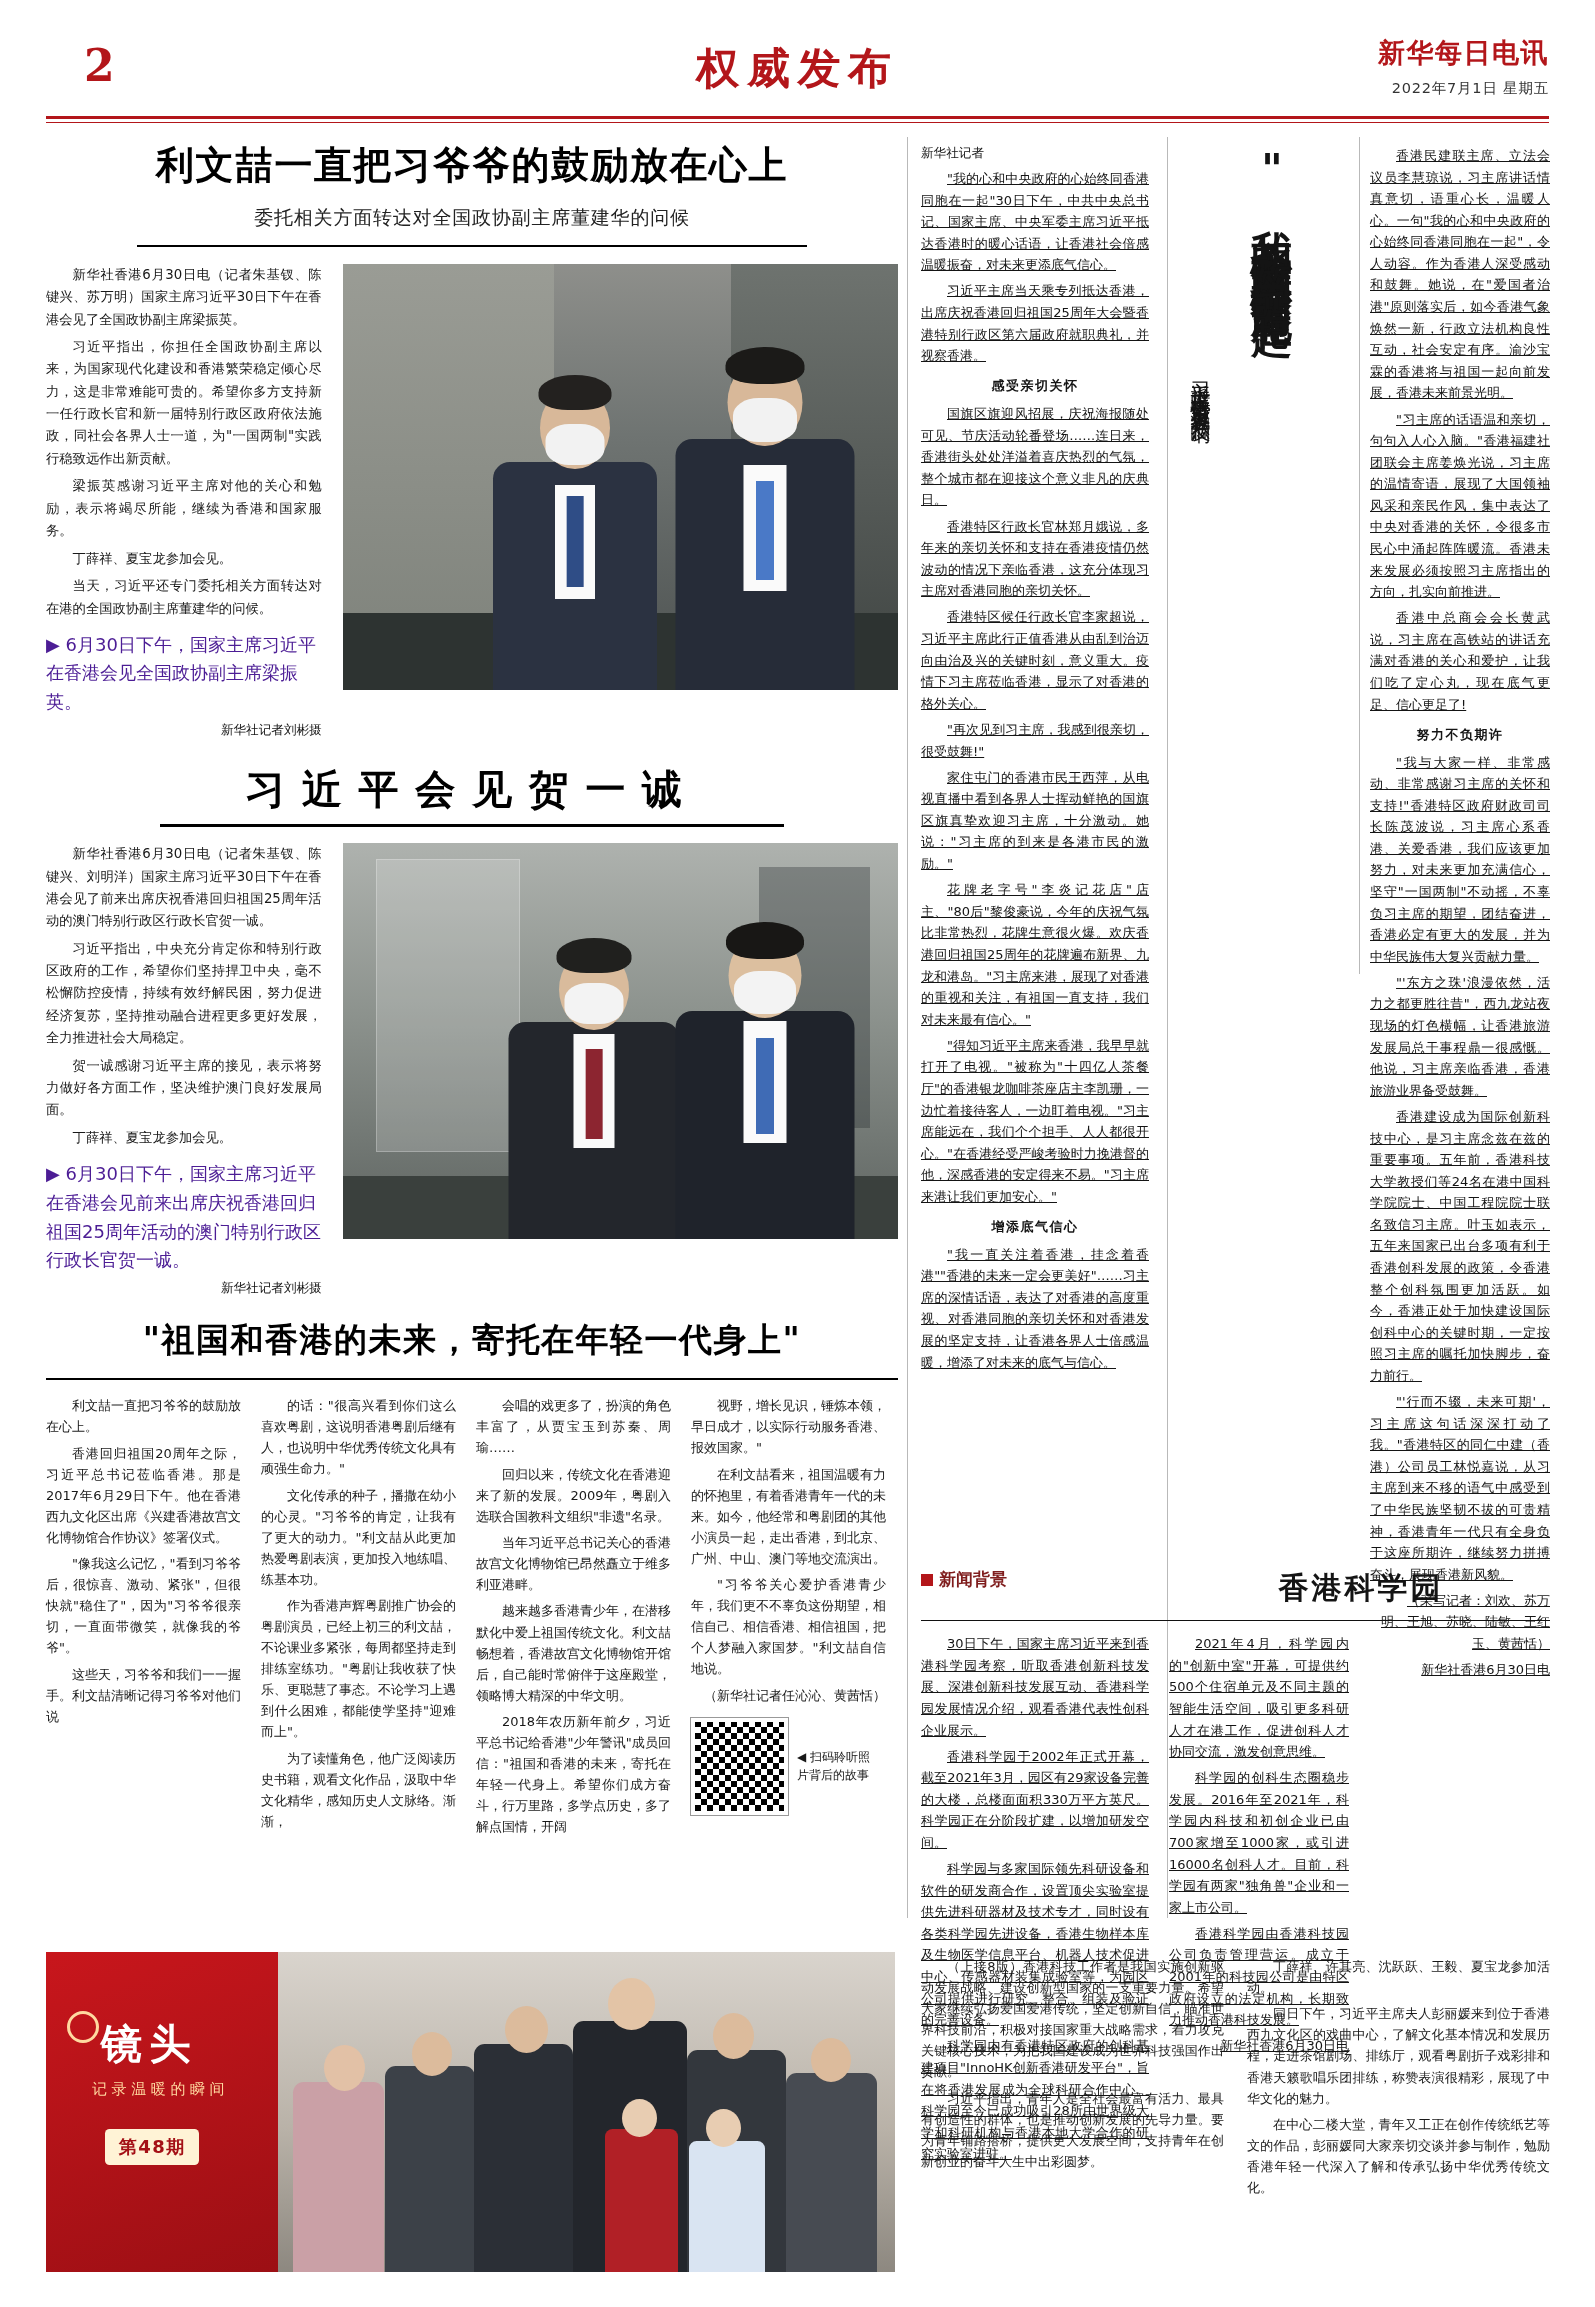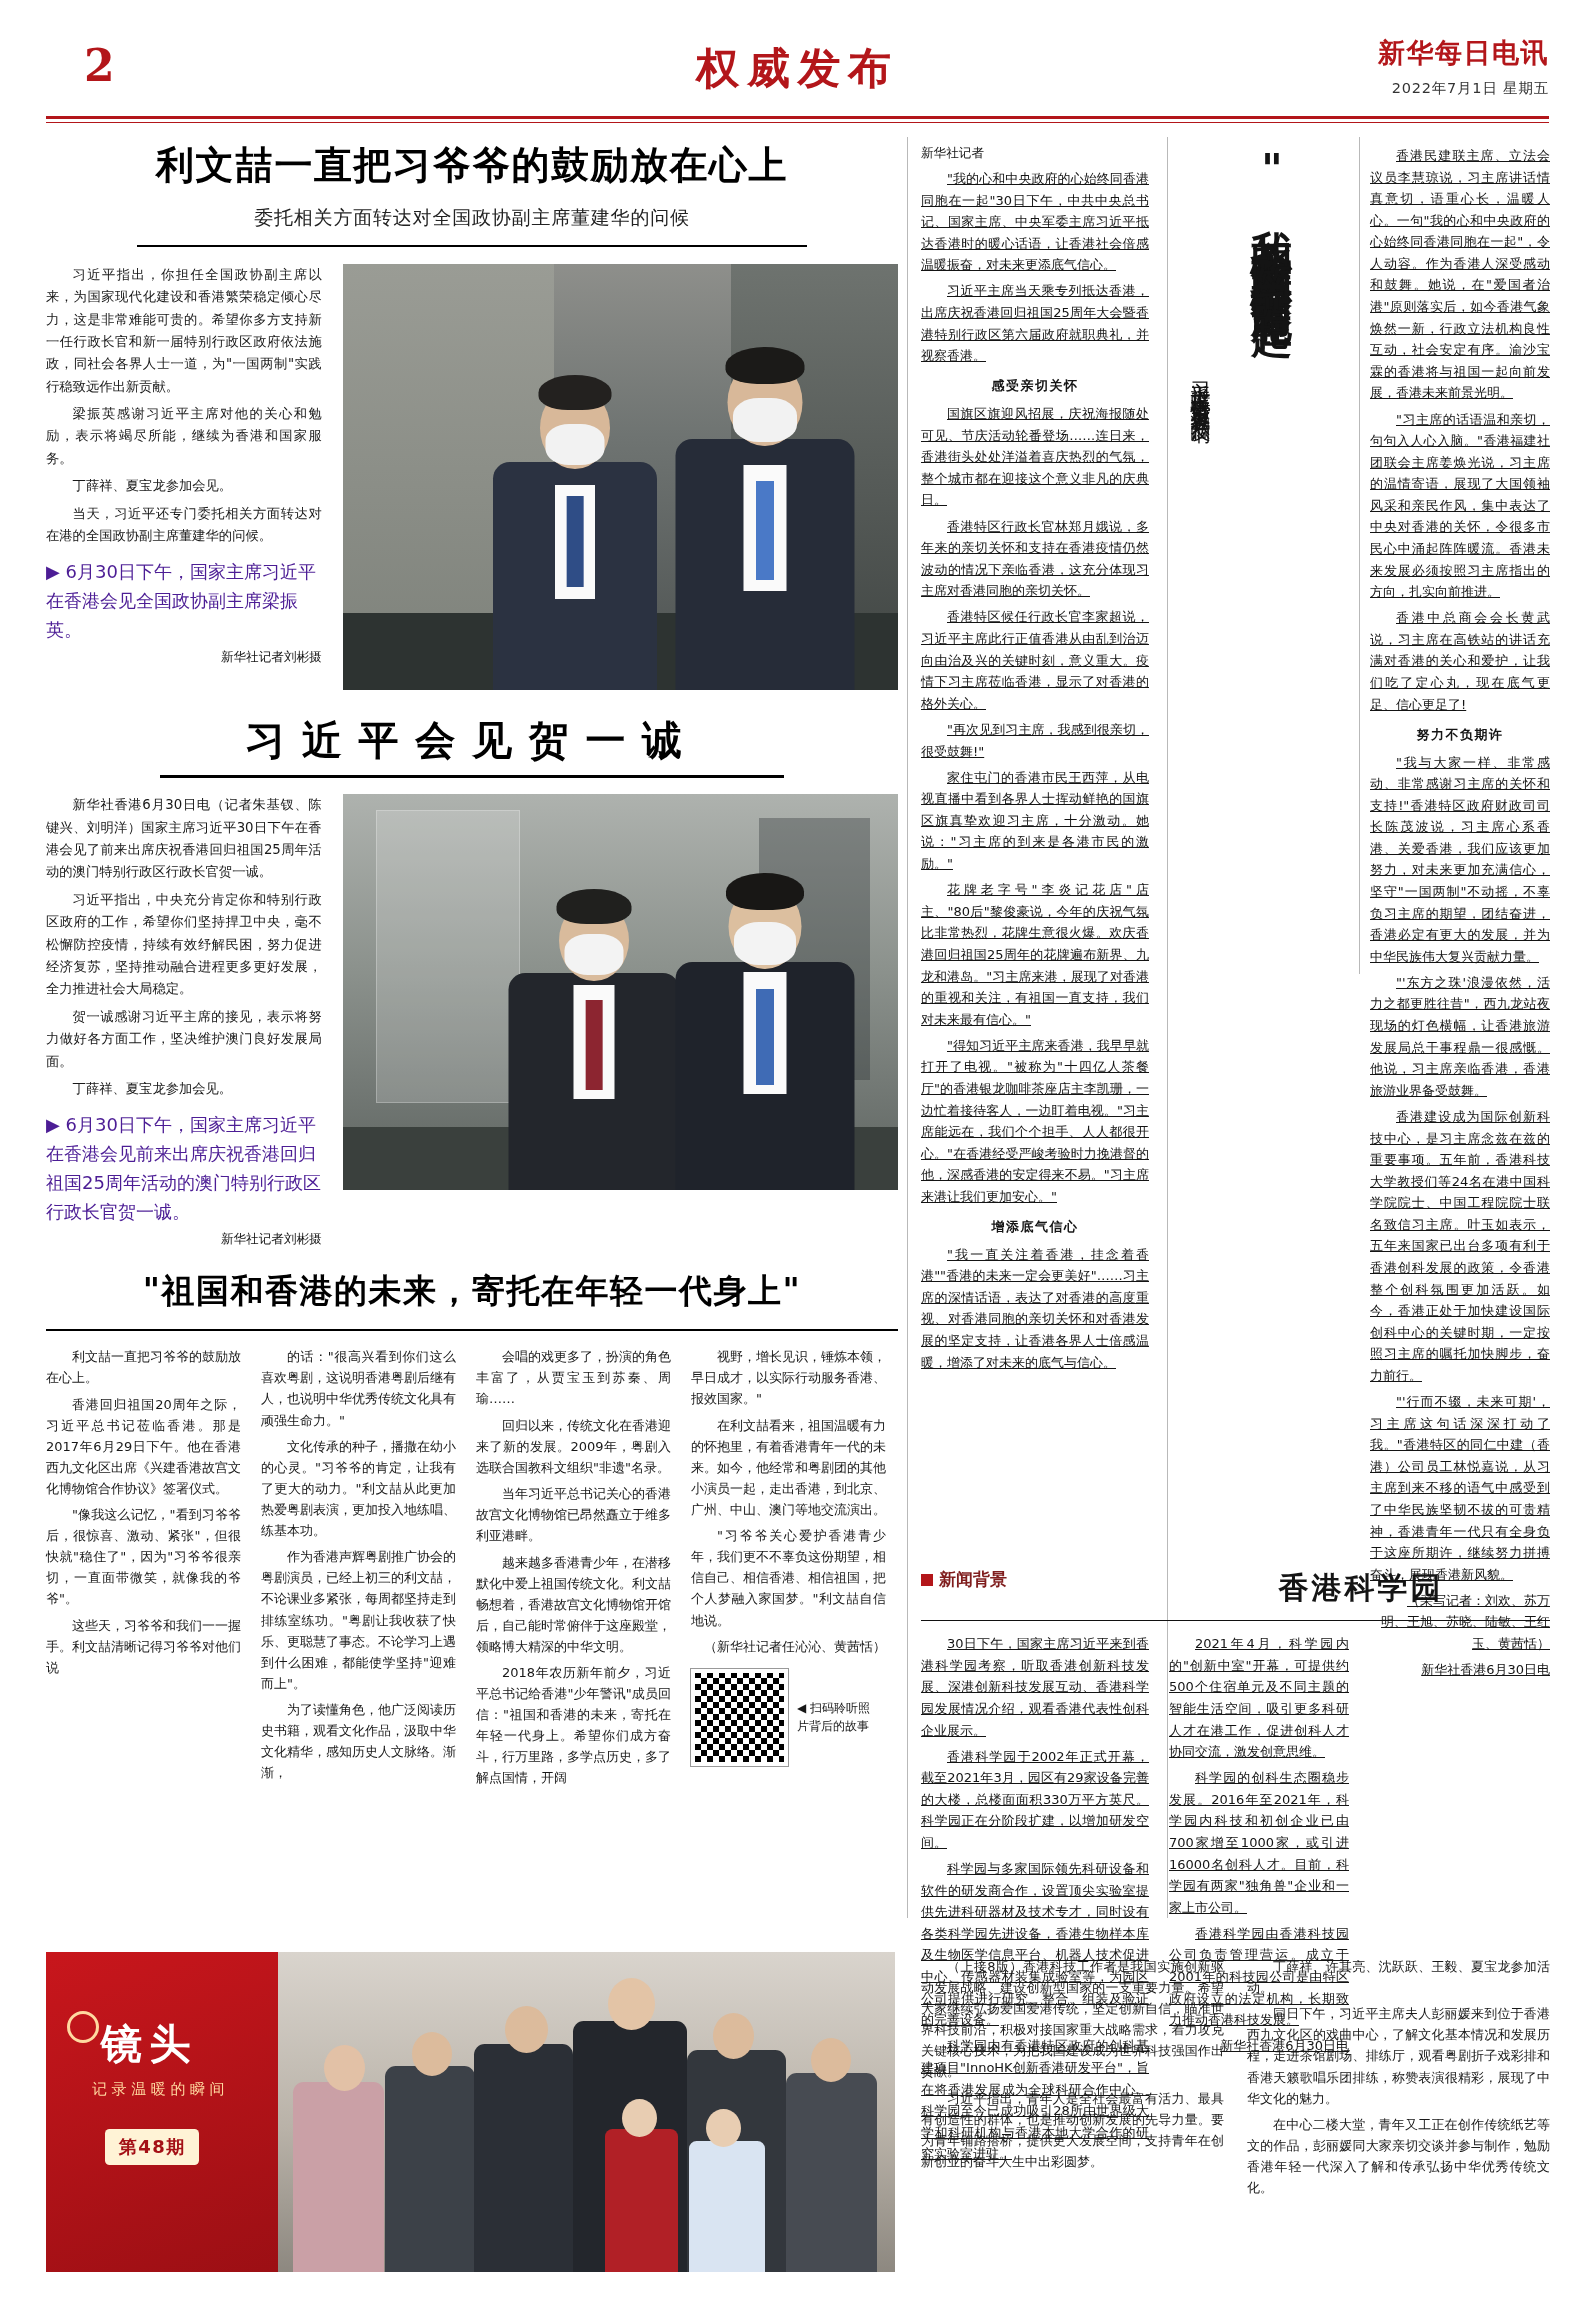--- a/index.html
+++ b/index.html
@@ -239,20 +239,21 @@
   <div class="left-block">
 
     <div>
       <div class="headline1">利文喆一直把习爷爷的鼓励放在心上</div>
       <div class="subhead1">委托相关方面转达对全国政协副主席董建华的问候</div>
       <div class="h1-underline"></div>
 
       <div class="two-col">
         <div style="width:276px;">
           <div class="col-txt">
+            <p>新华社香港6月30日电（记者朱基钗、陈键兴、苏万明）国家主席习近平30日下午在香港会见了全国政协副主席梁振英。</p>
             <p>习近平指出，你担任全国政协副主席以来，为国家现代化建设和香港繁荣稳定倾心尽力，这是非常难能可贵的。希望你多方支持新一任行政长官和新一届特别行政区政府依法施政，同社会各界人士一道，为"一国两制"实践行稳致远作出新贡献。</p>
             <p>梁振英感谢习近平主席对他的关心和勉励，表示将竭尽所能，继续为香港和国家服务。</p>
             <p>丁薛祥、夏宝龙参加会见。</p>
             <p>当天，习近平还专门委托相关方面转达对在港的全国政协副主席董建华的问候。</p>
           </div>
           <div class="caption-line" style="margin-top:10.7px;">▶ 6月30日下午，国家主席习近平在香港会见全国政协副主席梁振英。</div>
           <div class="caption-right">新华社记者刘彬摄</div>
         </div>
         <div class="photo p1">
           <div class="ph-inner">

